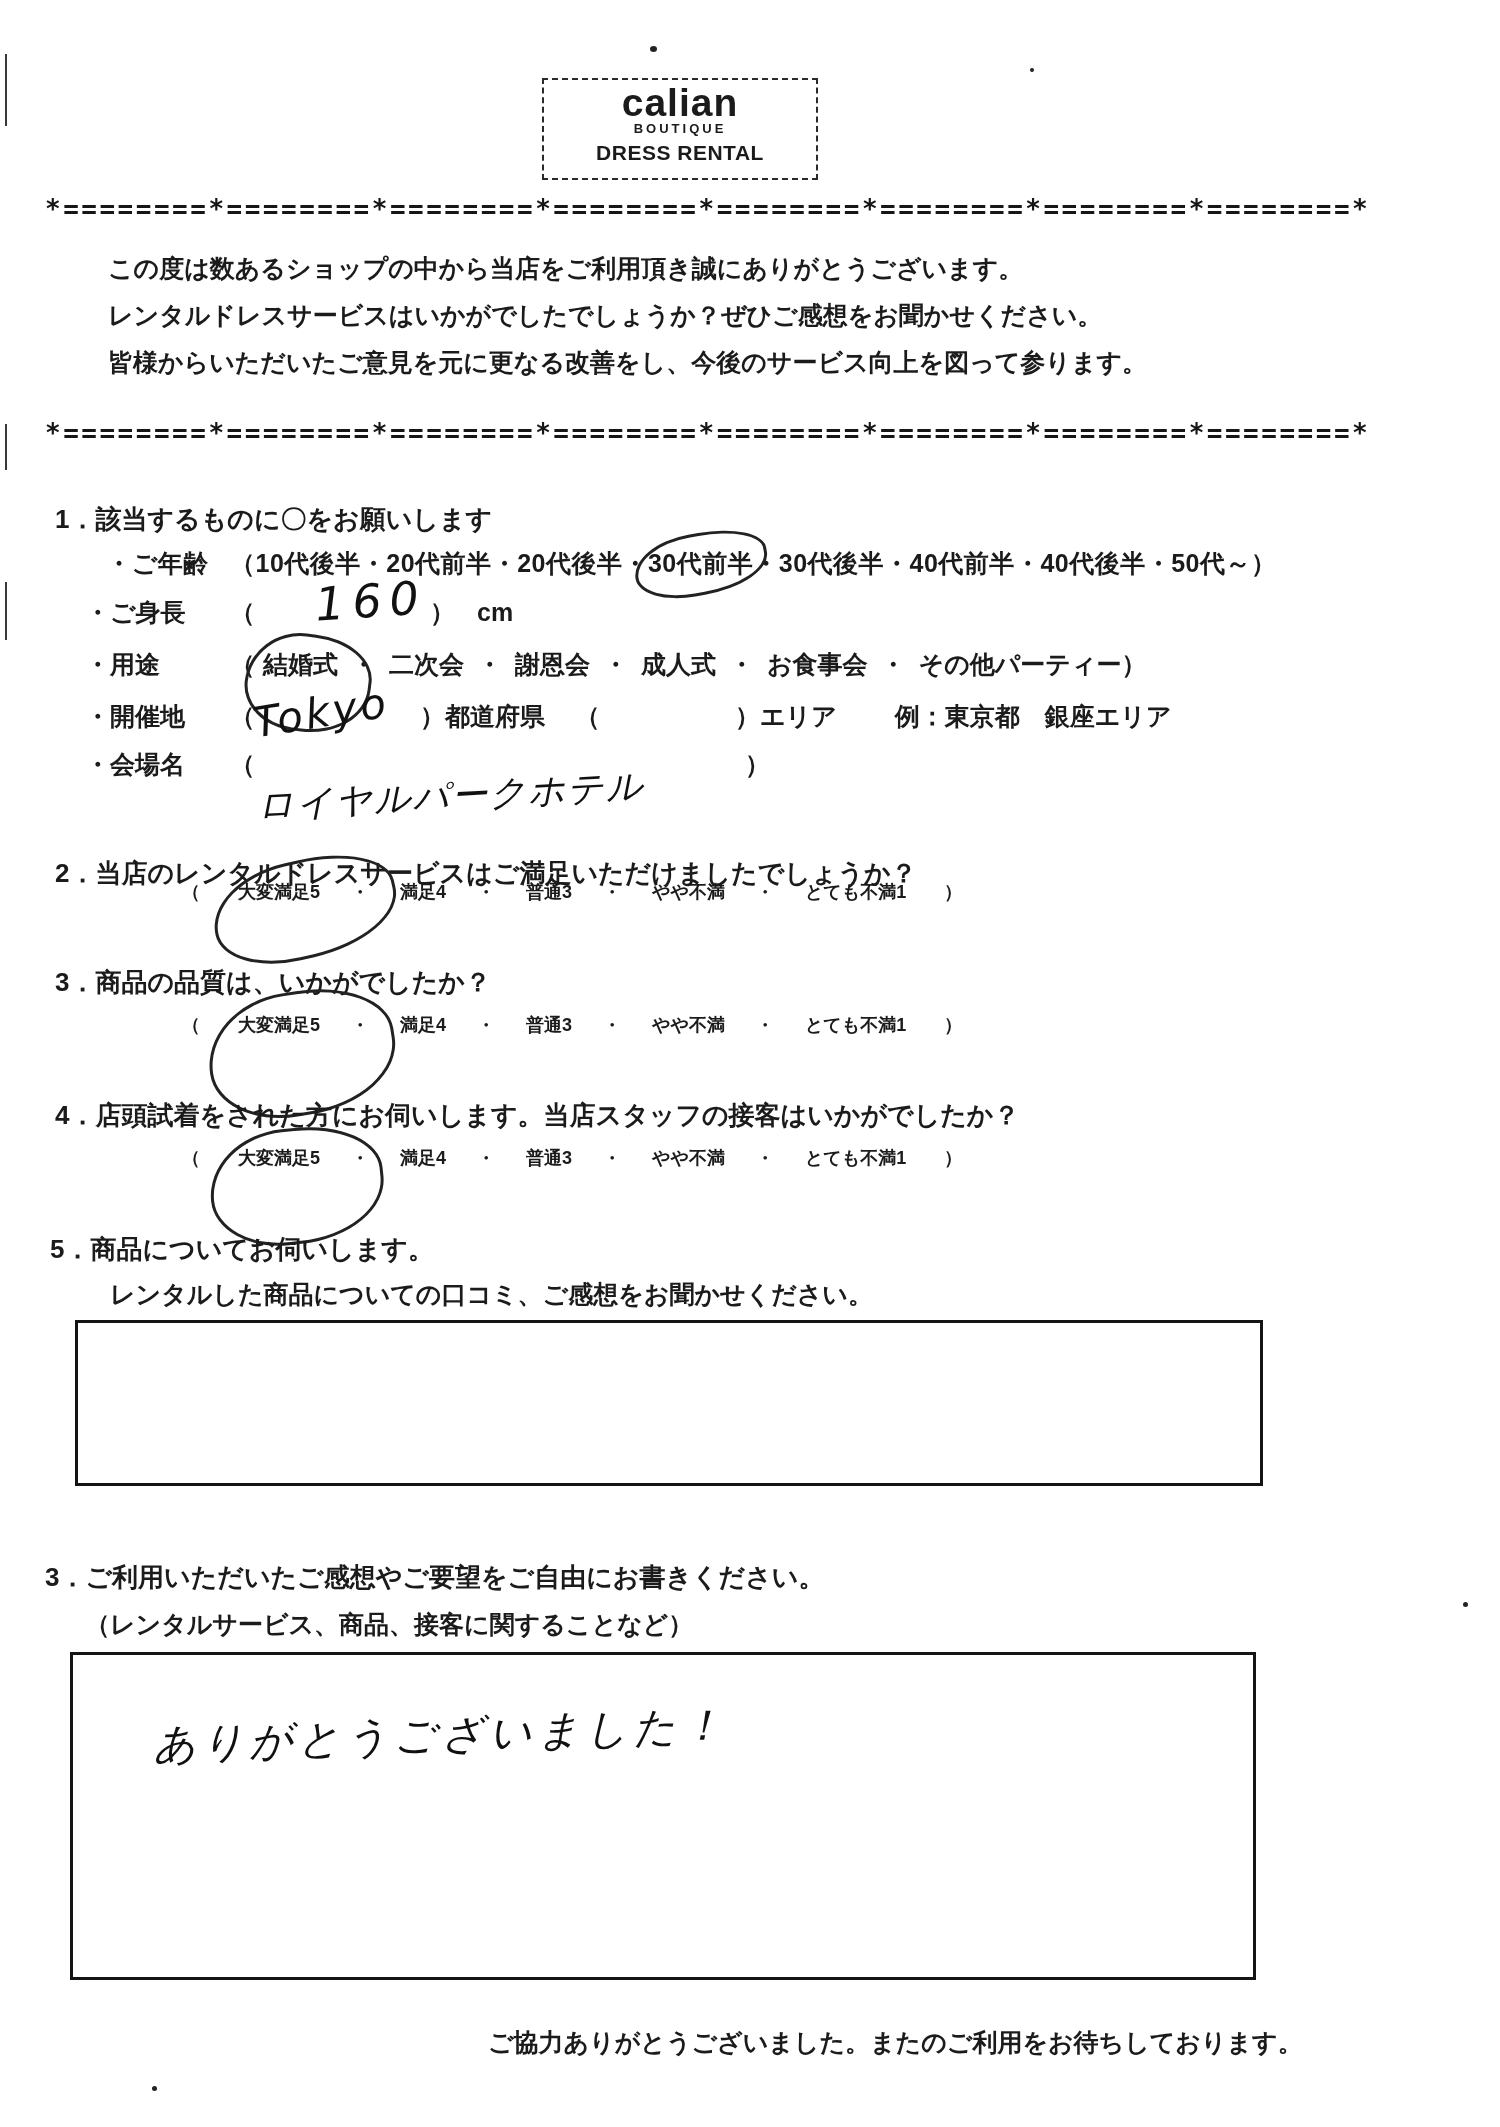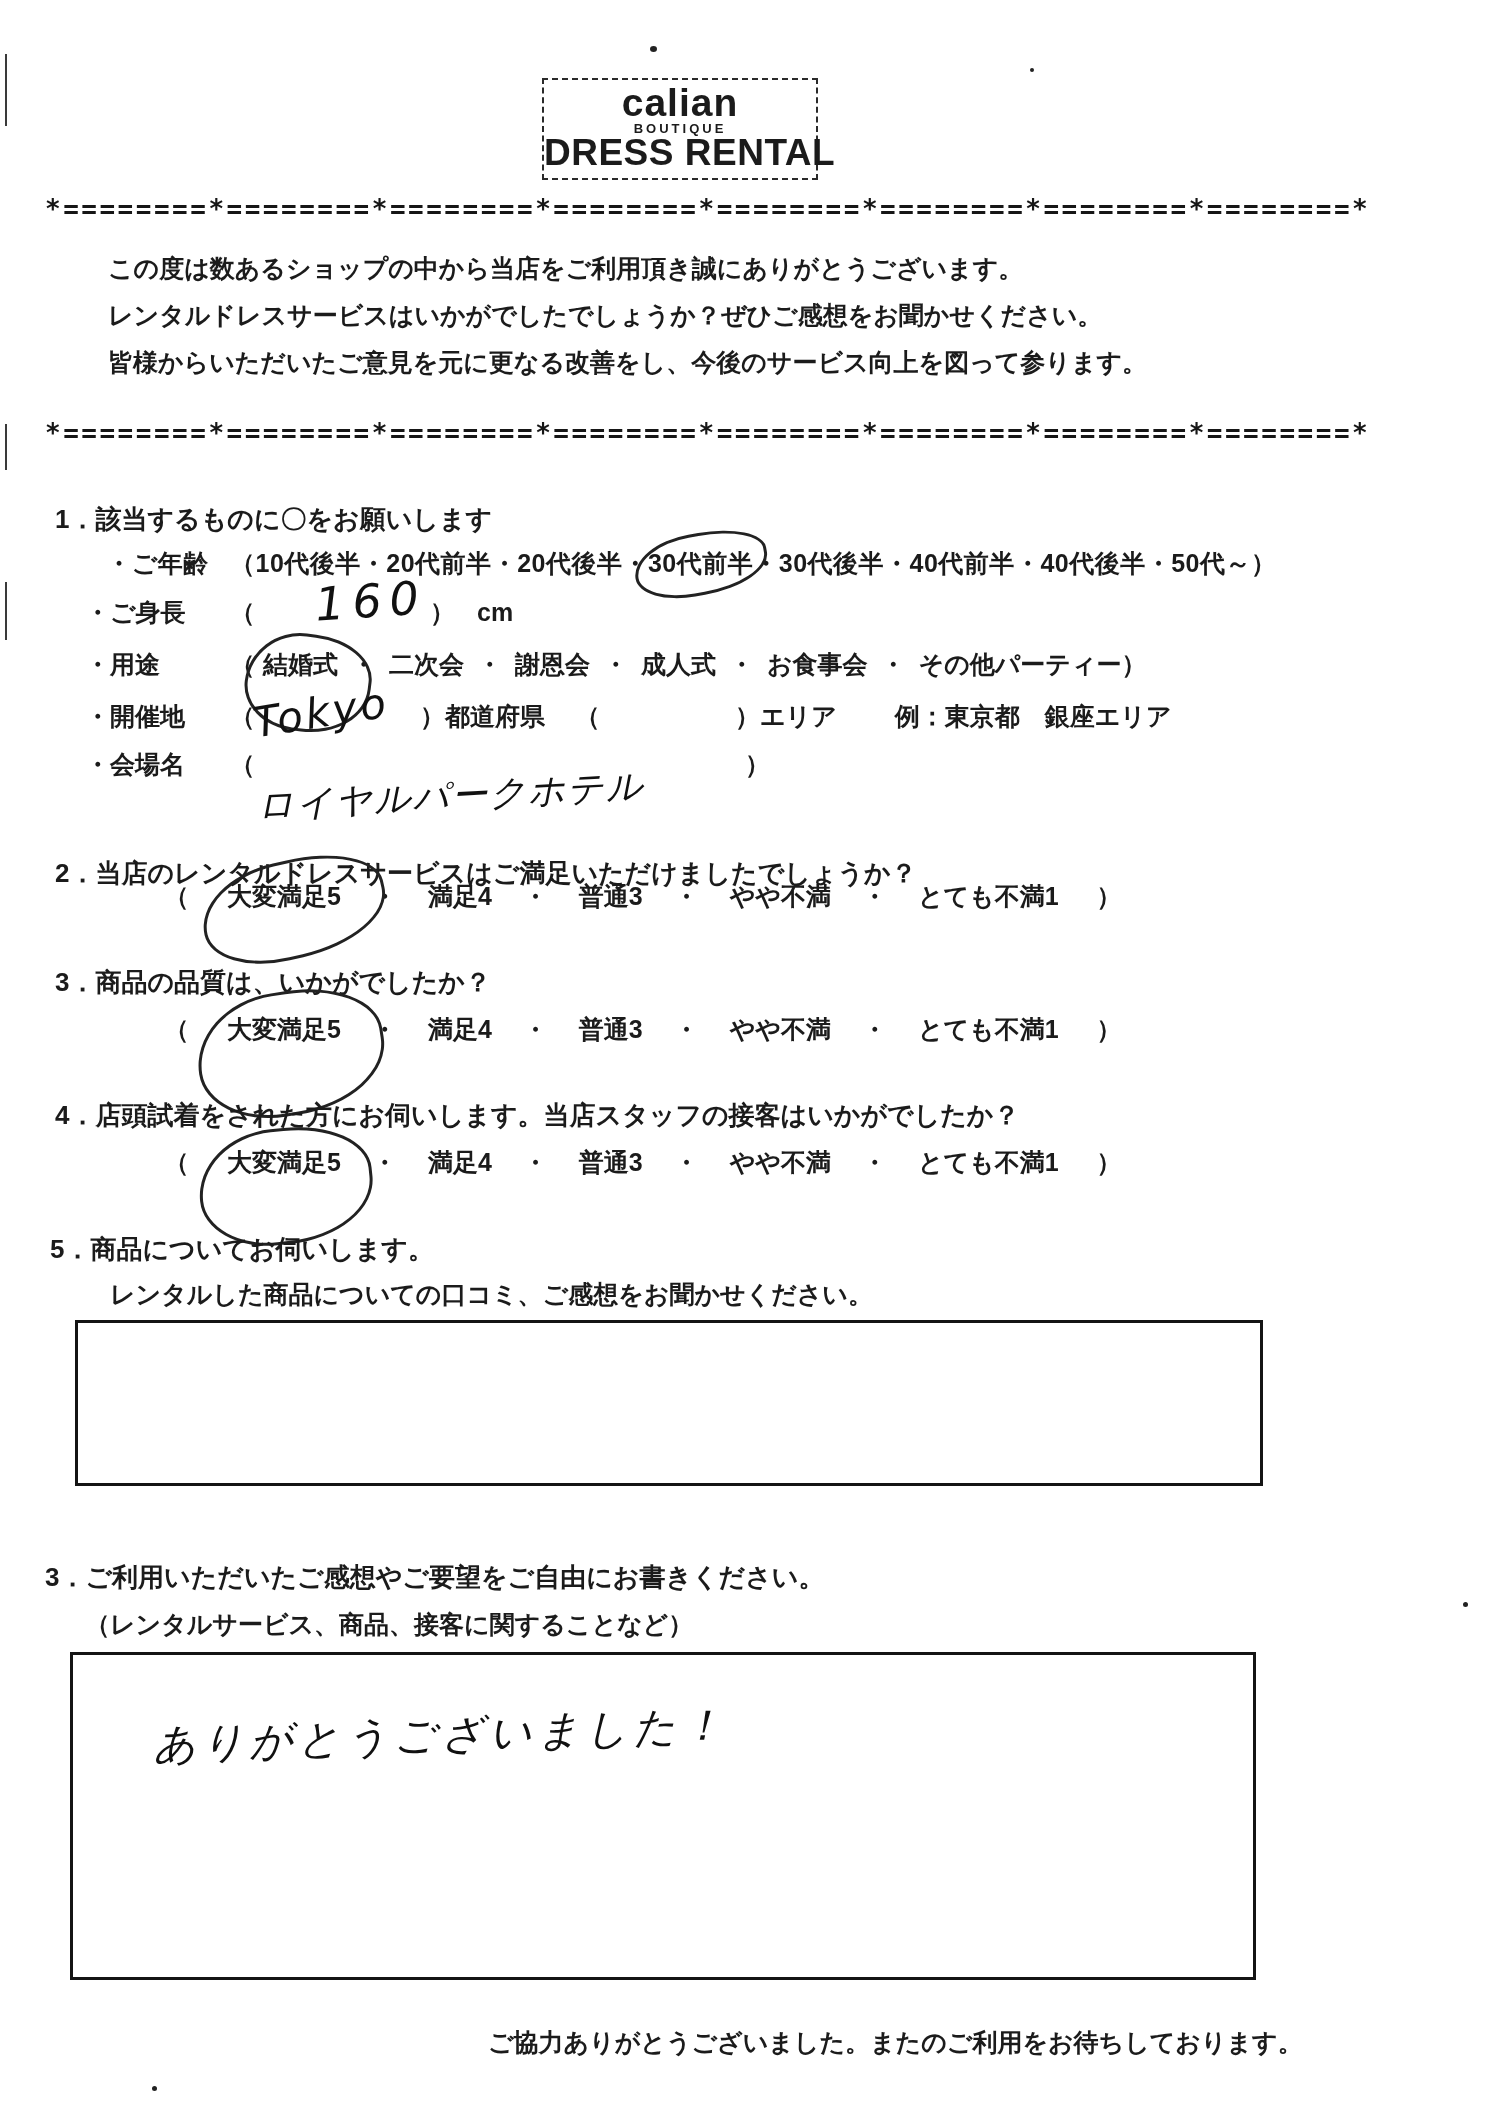--- a/index.html
+++ b/index.html
@@ -8,36 +8,36 @@
     font-family:"Liberation Sans","DejaVu Sans",sans-serif;color:#1b1b1b;
     -webkit-font-smoothing:antialiased;
   }
   
   .logo-box{
     position:absolute;left:542px;top:78px;width:276px;height:102px;
     border:2px dashed #2a2a2a;text-align:center;box-sizing:border-box;
   }
   .logo-brand{font-size:39px;font-weight:700;letter-spacing:1px;line-height:38px;margin-top:4px;}
   .logo-sub{font-size:13px;font-weight:700;letter-spacing:3px;line-height:14px;}
-  .logo-title{font-size:37px;font-weight:700;letter-spacing:0.5px;line-height:34px;white-space:nowrap;}
+  .logo-title{font-size:21px;font-weight:700;letter-spacing:0.5px;line-height:34px;white-space:nowrap;}
   
   .divider{
     position:absolute;left:45px;width:1410px;white-space:nowrap;overflow:hidden;
     font-family:"DejaVu Sans Mono","Liberation Mono",monospace;
     font-size:26px;font-weight:700;letter-spacing:2.5px;color:#161616;
   }
   .intro-line{position:absolute;left:108px;font-size:25px;font-weight:700;white-space:nowrap;}
   .q-heading{position:absolute;left:55px;font-size:26px;font-weight:700;white-space:nowrap;}
   .q-sub{position:absolute;font-size:25px;font-weight:700;white-space:nowrap;}
   .q1row{position:absolute;left:85px;font-size:25px;font-weight:700;white-space:nowrap;}
   .q1label{display:inline-block;width:145px;}
   .gap{display:inline-block;}
   .agegroup{letter-spacing:0.5px;}
   .psep{margin:0 13px;}
-  .scalerow{position:absolute;left:164px;font-size:25px;font-weight:700;white-space:nowrap;}
+  .scalerow{position:absolute;left:182px;font-size:18px;font-weight:700;white-space:nowrap;}
   .scalerow .po{margin-right:38px;}
   .scalerow .pc{margin-left:38px;}
   .ssep{margin:0 31px;}
   .opt{position:relative;display:inline-block;}
   .circle{
     position:absolute;border:3px solid #222;
     border-radius:48% 52% 55% 45% / 60% 45% 55% 48%;
     pointer-events:none;
   }
   .hand{

